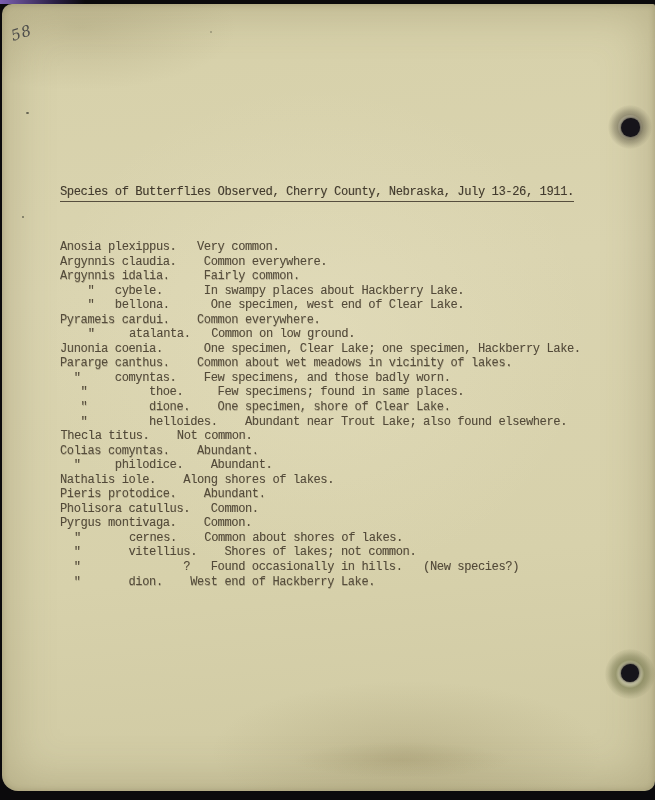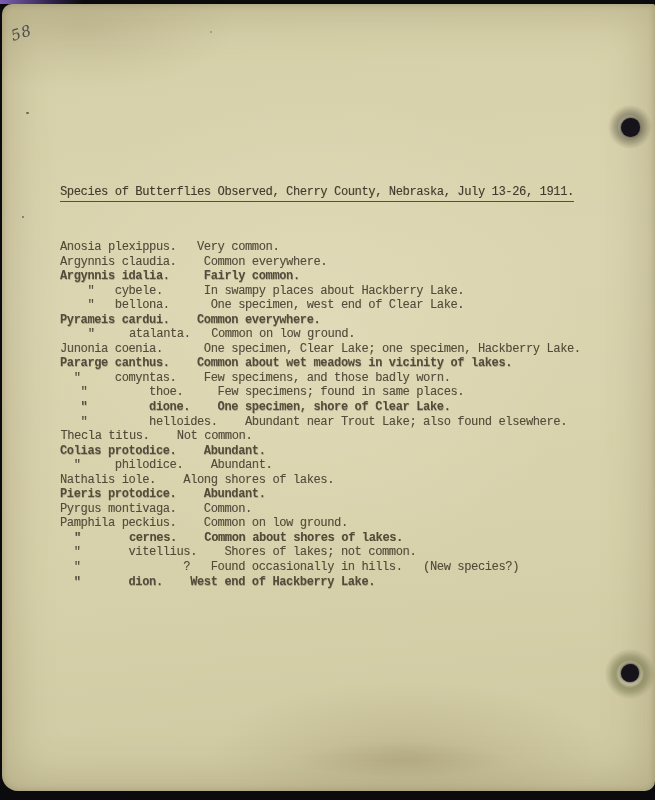--- a/index.html
+++ b/index.html
@@ -44,21 +44,21 @@
   .body-text{
     position:absolute;left:58px;top:192px;width:560px;margin-top:44px;
   }
   .line{
     white-space:pre;
     font-size:12px;letter-spacing:-0.35px;
     line-height:14.55px;height:14.55px;
     color:rgba(70,60,46,0.88);
     text-shadow:0.35px 0.35px 0.45px rgba(70,60,46,0.30);
   }
-  .line:nth-child(3n){transform:translateY(0.3px);font-weight:bold;}
+  .line:nth-child(3n){transform:translateY(0.3px);}
   .line:nth-child(7n){transform:translateX(0.4px);}
   
   .hole{position:absolute;}
   .hole-top{left:606px;top:101px;width:44px;height:44px;}
   .hole-bottom{left:603px;top:645px;width:50px;height:50px;}
   .hole-smudge{
     position:absolute;left:0;top:0;width:100%;height:100%;border-radius:50%;
     background:radial-gradient(circle,
       rgba(232,228,206,0.0) 0%,
       rgba(236,232,212,0.85) 24%,
@@ -111,26 +111,26 @@
     <div class="line">    "   bellona.      One specimen, west end of Clear Lake.</div>
     <div class="line">Pyrameis cardui.    Common everywhere.</div>
     <div class="line">    "     atalanta.   Common on low ground.</div>
     <div class="line">Junonia coenia.      One specimen, Clear Lake; one specimen, Hackberry Lake.</div>
     <div class="line">Pararge canthus.    Common about wet meadows in vicinity of lakes.</div>
     <div class="line">  "     comyntas.    Few specimens, and those badly worn.</div>
     <div class="line">   "         thoe.     Few specimens; found in same places.</div>
     <div class="line">   "         dione.    One specimen, shore of Clear Lake.</div>
     <div class="line">   "         helloides.    Abundant near Trout Lake; also found elsewhere.</div>
     <div class="line">Thecla titus.    Not common.</div>
-    <div class="line">Colias protodice.    Abundant.</div>
+    <div class="line">Colias comyntas.    Abundant.</div>
     <div class="line">  "     philodice.    Abundant.</div>
     <div class="line">Nathalis iole.    Along shores of lakes.</div>
     <div class="line">Pieris protodice.    Abundant.</div>
+    <div class="line">Pholisora catullus.   Common.</div>
     <div class="line">Pyrgus montivaga.    Common.</div>
-    <div class="line">Pamphila peckius.    Common on low ground.</div>
     <div class="line">  "       cernes.    Common about shores of lakes.</div>
     <div class="line">  "       vitellius.    Shores of lakes; not common.</div>
     <div class="line">  "               ?   Found occasionally in hills.   (New species?)</div>
     <div class="line">  "       dion.    West end of Hackberry Lake.</div>
   </div>
 
   <div class="hole hole-top">
     <div class="hole-smudge"></div>
     <div class="hole-black"></div>
   </div>

